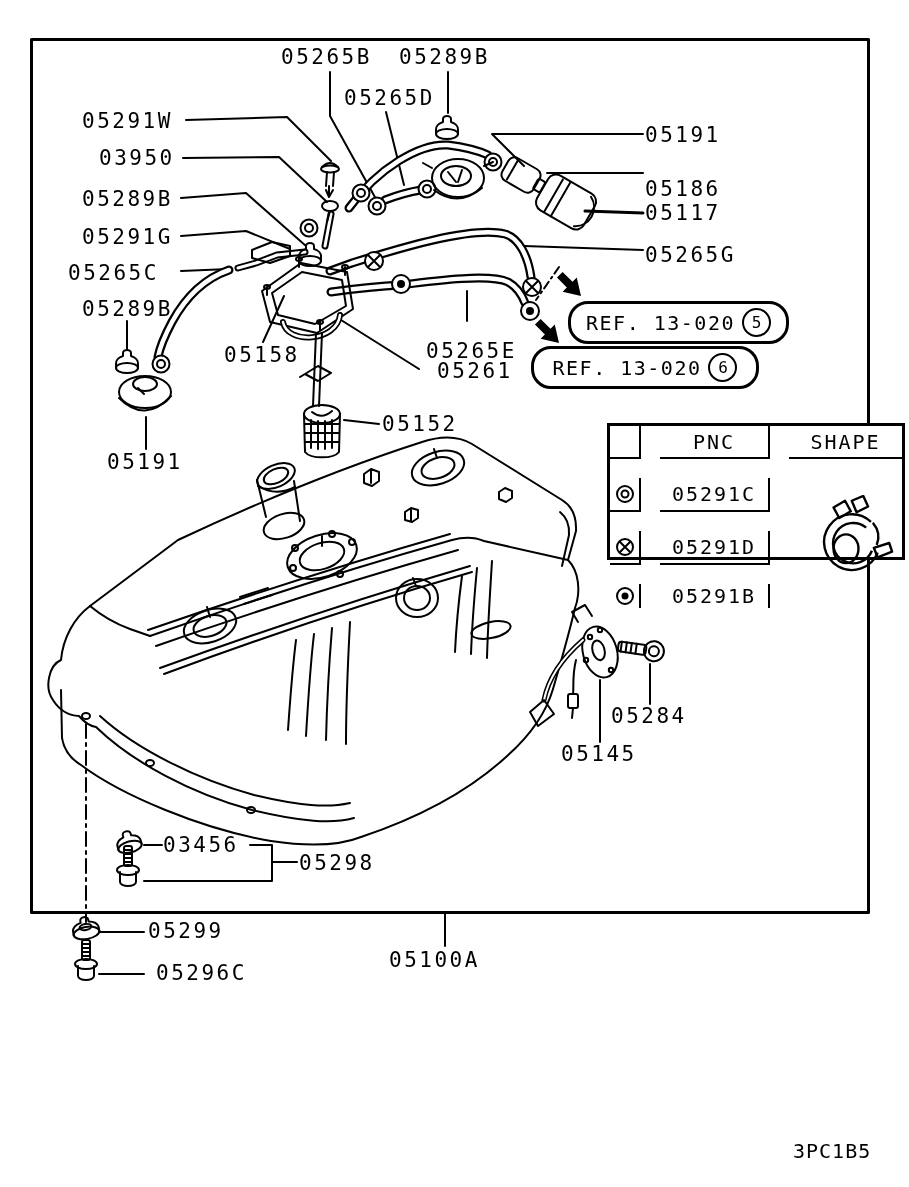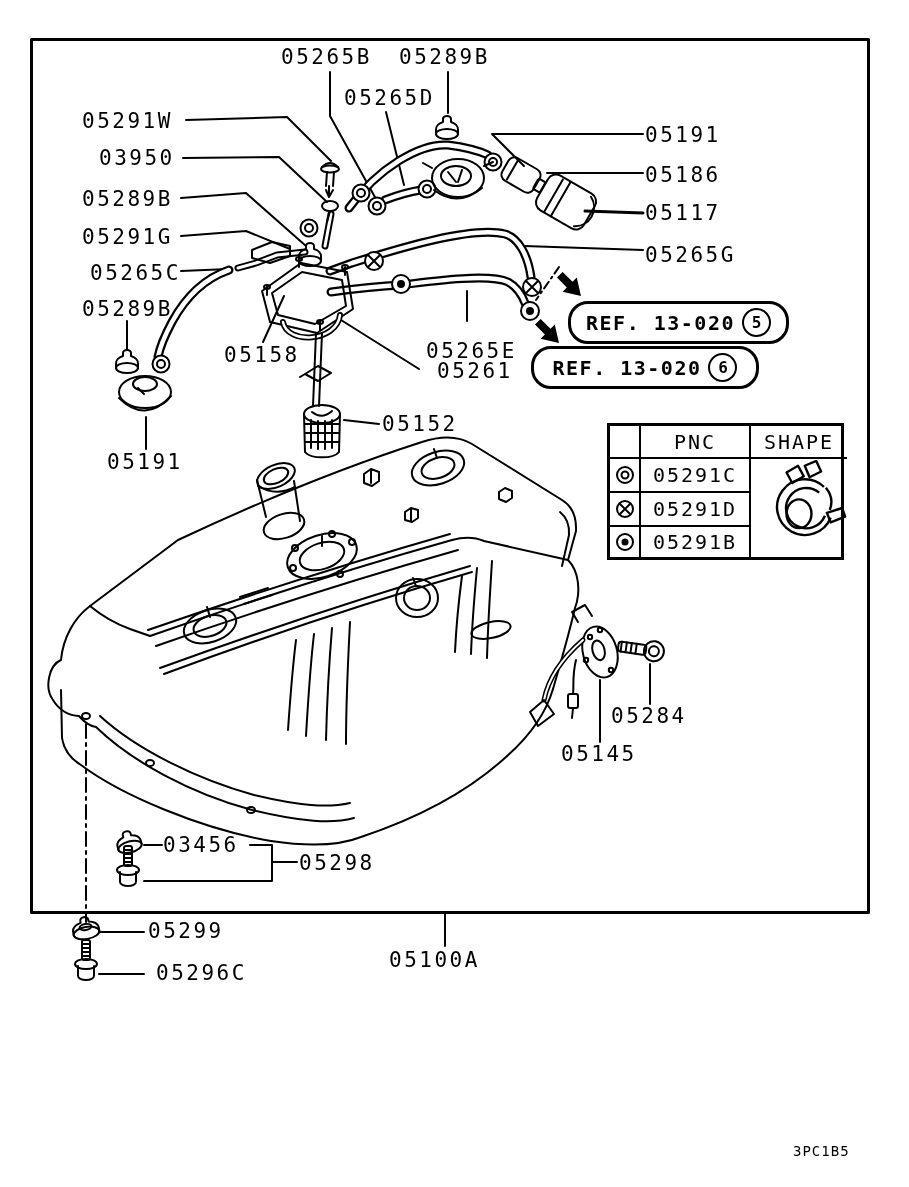--- a/index.html
+++ b/index.html
@@ -1,28 +1,28 @@
 <!DOCTYPE html>
 <html><head>
 <meta charset="utf-8">
 <style>
   html,body{margin:0;padding:0;background:#ffffff;}
   #stage{position:relative;width:909px;height:1187px;background:#fff;overflow:hidden;
          font-family:"DejaVu Sans Mono","Liberation Mono",monospace;color:#000;}
   #art{position:absolute;left:0;top:0;}
   .plabel{position:absolute;font-size:21px;line-height:22px;letter-spacing:2.5px;white-space:nowrap;text-align:center;}
-  .small{font-size:14px;letter-spacing:1px;}
+  .small{font-size:20px;letter-spacing:1px;}
   .refbox{position:absolute;display:flex;align-items:center;justify-content:center;gap:7px;
-          border:3px solid #000;border-radius:20px;font-size:20px;letter-spacing:1.5px;background:#fff;font-weight:bold;}
+          border:3px solid #000;border-radius:20px;font-size:20px;letter-spacing:1.5px;background:#fff;}
   .circnum{display:inline-flex;width:25px;height:25px;border:2.5px solid #000;border-radius:50%;
            align-items:center;justify-content:center;font-size:16px;letter-spacing:0;}
   
-  .pnctable{position:absolute;left:607px;top:423px;width:237px;height:137px;border:3px solid #000;
+  .pnctable{position:absolute;left:607px;top:423px;width:298px;height:137px;border:3px solid #000;
             box-sizing:border-box;display:grid;grid-template-columns:31px 110px 1fr;
-            grid-template-rows:33px 34px 34px 1fr;background:#fff;}
+            grid-template-rows:33px 34px 34px 1fr;background:#fff;gap:19px;}
   .pnctable .cell{border-right:2px solid #000;border-bottom:2px solid #000;display:flex;
                   align-items:center;justify-content:center;font-size:20px;letter-spacing:2px;box-sizing:border-box;}
   .pnctable .noR{border-right:none;} .pnctable .noB{border-bottom:none;}
   .shapecell{grid-column:3;grid-row:2/5;display:flex;align-items:center;justify-content:center;}
   svg{display:block;}
 </style>
 </head>
 <body>
 
 <div id="stage">
@@ -332,29 +332,29 @@
   </g>
 </svg>
 
 <div class="plabel" style="left:281px;top:46px">05265B</div>
 <div class="plabel" style="left:399px;top:46px">05289B</div>
 <div class="plabel" style="left:344px;top:87px">05265D</div>
 <div class="plabel" style="left:82px;top:110px">05291W</div>
 <div class="plabel" style="left:99px;top:147px">03950</div>
 <div class="plabel" style="left:82px;top:188px">05289B</div>
 <div class="plabel" style="left:82px;top:226px">05291G</div>
-<div class="plabel" style="left:90px;top:262px">05265C</div>
+<div class="plabel" style="left:68px;top:262px">05265C</div>
 <div class="plabel" style="left:82px;top:298px">05289B</div>
 <div class="plabel" style="left:107px;top:451px">05191</div>
 <div class="plabel" style="left:224px;top:344px">05158</div>
 <div class="plabel" style="left:437px;top:360px">05261</div>
 <div class="plabel" style="left:426px;top:340px">05265E</div>
 <div class="plabel" style="left:382px;top:413px">05152</div>
 <div class="plabel" style="left:645px;top:124px">05191</div>
-<div class="plabel" style="left:645px;top:164px">05186</div>
+<div class="plabel" style="left:645px;top:178px">05186</div>
 <div class="plabel" style="left:645px;top:202px">05117</div>
 <div class="plabel" style="left:645px;top:244px">05265G</div>
 <div class="plabel" style="left:611px;top:705px">05284</div>
 <div class="plabel" style="left:561px;top:743px">05145</div>
 <div class="plabel" style="left:163px;top:834px">03456</div>
 <div class="plabel" style="left:299px;top:852px">05298</div>
 <div class="plabel" style="left:148px;top:920px">05299</div>
 <div class="plabel" style="left:156px;top:962px">05296C</div>
 <div class="plabel" style="left:389px;top:949px">05100A</div>
 <div class="plabel small" style="left:793px;top:1140px">3PC1B5</div>

